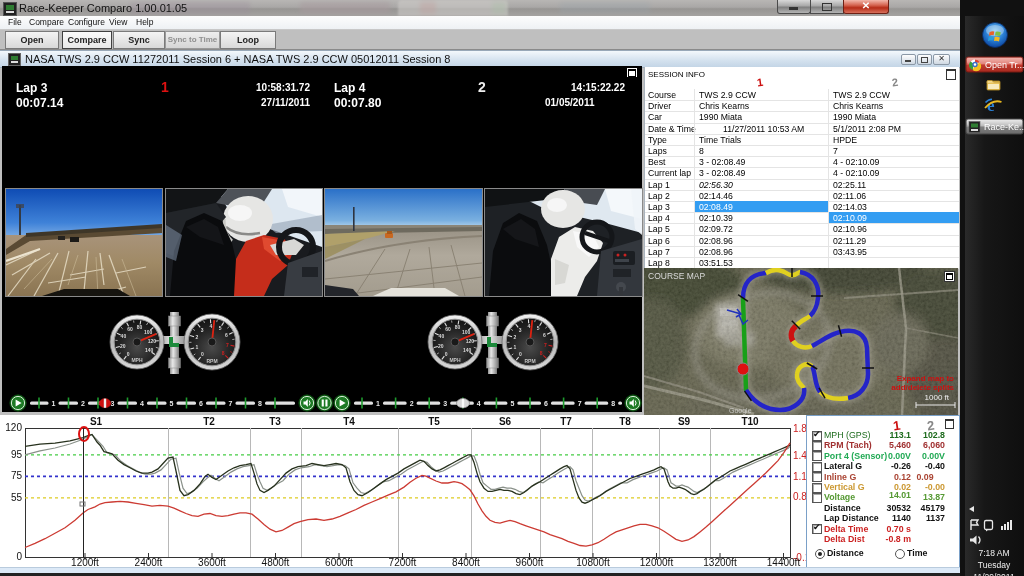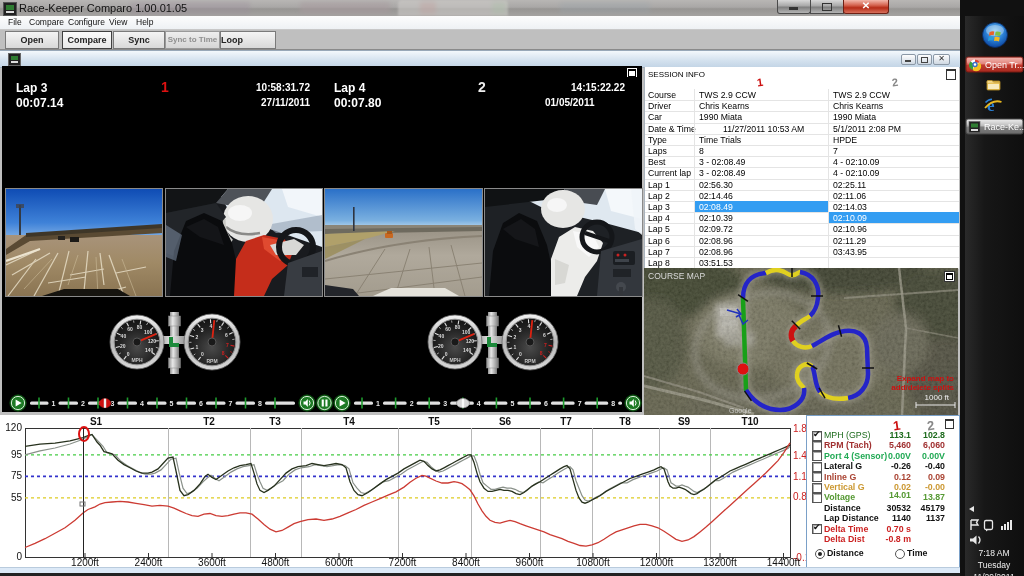--- a/index.html
+++ b/index.html
@@ -42,27 +42,28 @@
   <span class="abs" style="left:68px;top:1px;">Configure</span>
   <span class="abs" style="left:109px;top:1px;">View</span>
   <span class="abs" style="left:136px;top:1px;">Help</span>
 </div>
 
 <div class="abs" style="left:0;top:30px;width:960px;height:19px;background:#bfbfbf;border-bottom:1px solid #8a8a8a;"></div>
 <div class="abs tbbtn" style="left:5px;top:31px;width:52px;height:16px;background:linear-gradient(180deg,#f4f4f4,#d9d9d9);border:1px solid #7a7a7a;font-size:9px;font-weight:bold;color:#222;text-align:center;line-height:16px;">Open</div>
 <div class="abs tbbtn" style="left:62px;top:31px;width:48px;height:16px;background:linear-gradient(180deg,#fbfbfb,#e8e8e8);border:1px solid #404040;font-size:9px;font-weight:bold;color:#222;text-align:center;line-height:16px;">Compare</div>
 <div class="abs tbbtn" style="left:113px;top:31px;width:50px;height:16px;background:linear-gradient(180deg,#f4f4f4,#d9d9d9);border:1px solid #7a7a7a;font-size:9px;font-weight:bold;color:#222;text-align:center;line-height:16px;">Sync</div>
 <div class="abs tbbtn" style="left:165px;top:31px;width:53px;height:16px;background:linear-gradient(180deg,#eeeeee,#d5d5d5);border:1px solid #9a9a9a;font-size:9px;font-weight:bold;color:#8f8f8f;text-align:center;line-height:16px;white-space:nowrap;font-size:8px;">Sync to Time</div>
-<div class="abs tbbtn" style="left:220px;top:31px;width:54px;height:16px;background:linear-gradient(180deg,#f4f4f4,#d9d9d9);border:1px solid #7a7a7a;font-size:9px;font-weight:bold;color:#222;line-height:16px;">Loop</div>
+<div class="abs tbbtn" style="left:220px;top:31px;width:54px;height:16px;background:linear-gradient(180deg,#f4f4f4,#d9d9d9);border:1px solid #7a7a7a;font-size:9px;font-weight:bold;color:#222;text-align:center;line-height:16px;">Loop</div>
 
 <div class="abs" style="left:0;top:50px;width:960px;height:16px;background:linear-gradient(180deg,#f3f8fc,#d3e1ee 60%,#c3d5e6);border-top:1px solid #98a8b8;border-bottom:1px solid #9eaebc;">
   <div class="abs" style="left:8px;top:2px;width:11px;height:11px;background:#222;border:1px solid #666;">
     <div class="abs" style="left:2px;top:2px;width:7px;height:4px;background:#2f7d32;"></div>
     <div class="abs" style="left:2px;top:7px;width:7px;height:2px;background:#ddd;"></div>
   </div>
+  <span class="abs" style="left:25px;top:2px;font-size:11px;color:#111;">NASA TWS 2.9 CCW 11272011 Session 6 + NASA TWS 2.9 CCW 05012011 Session 8</span>
   <div class="abs" style="left:901px;top:3px;width:13px;height:9px;background:linear-gradient(180deg,#fefefe,#cfd8e2);border:1px solid #8b98a6;border-radius:2px;">
       <div class="abs" style="left:3px;top:5px;width:6px;height:2px;background:#444;"></div>
     </div>
   <div class="abs" style="left:917px;top:3px;width:13px;height:9px;background:linear-gradient(180deg,#fefefe,#cfd8e2);border:1px solid #8b98a6;border-radius:2px;">
       <div class="abs" style="left:3px;top:2px;width:5px;height:4px;border:1px solid #444;"></div>
     </div>
   <div class="abs" style="left:933px;top:3px;width:15px;height:9px;background:linear-gradient(180deg,#fefefe,#cfd8e2);border:1px solid #8b98a6;border-radius:2px;color:#333;font-size:8px;line-height:8px;text-align:center;">✕</div>
 </div>
 
 <div class="abs" id="videopanel" style="left:2px;top:66px;width:640px;height:346px;background:#000;color:#fff;">
@@ -540,21 +541,21 @@
   <div class="abs" style="left:3px;top:79.4px;">Current lap</div>
   <div class="abs" style="left:50px;top:78.4px;width:134px;height:11.2px;">
         <span style="position:absolute;left:4px;top:1px;">3 - 02:08.49</span>
       </div>
   <div class="abs" style="left:184px;top:78.4px;width:130px;height:11.2px;">
         <span style="position:absolute;left:4px;top:1px;">4 - 02:10.09</span>
       </div>
   <div class="abs" style="left:0;top:89.6px;width:314px;height:11.2px;border-bottom:1px solid #e4e4e4;"></div>
   <div class="abs" style="left:3px;top:90.6px;">Lap 1</div>
   <div class="abs" style="left:50px;top:89.6px;width:134px;height:11.2px;">
-        <span style="position:absolute;left:4px;top:1px;">02:56.30</span>
+        <span style="position:absolute;left:4px;top:1px;font-style:italic;">02:56.30</span>
       </div>
   <div class="abs" style="left:184px;top:89.6px;width:130px;height:11.2px;">
         <span style="position:absolute;left:4px;top:1px;">02:25.11</span>
       </div>
   <div class="abs" style="left:0;top:100.8px;width:314px;height:11.2px;border-bottom:1px solid #e4e4e4;"></div>
   <div class="abs" style="left:3px;top:101.8px;">Lap 2</div>
   <div class="abs" style="left:50px;top:100.8px;width:134px;height:11.2px;">
         <span style="position:absolute;left:4px;top:1px;">02:14.46</span>
       </div>
   <div class="abs" style="left:184px;top:100.8px;width:130px;height:11.2px;">
@@ -779,21 +780,21 @@
   <div class="abs" style="left:17px;top:34.8px;color:#22aa55;font-weight:bold;">Port 4 (Sensor)</div>
   <div class="abs" style="left:62px;top:34.8px;width:42px;text-align:right;color:#22aa55;font-weight:bold;">0.00V</div>
   <div class="abs" style="left:98px;top:34.8px;width:40px;text-align:right;color:#22aa55;font-weight:bold;">0.00V</div>
   <div class="abs" style="left:5px;top:45.7px;width:8px;height:8px;background:#fff;border:1px solid #555;box-shadow:inset 1px 1px 0 #aaa;"></div>
   <div class="abs" style="left:17px;top:45.2px;color:#111111;font-weight:bold;">Lateral G</div>
   <div class="abs" style="left:62px;top:45.2px;width:42px;text-align:right;color:#111111;font-weight:bold;">-0.26</div>
   <div class="abs" style="left:98px;top:45.2px;width:40px;text-align:right;color:#111111;font-weight:bold;">-0.40</div>
   <div class="abs" style="left:5px;top:56.1px;width:8px;height:8px;background:#fff;border:1px solid #555;box-shadow:inset 1px 1px 0 #aaa;"></div>
   <div class="abs" style="left:17px;top:55.6px;color:#aa4433;font-weight:bold;">Inline G</div>
   <div class="abs" style="left:62px;top:55.6px;width:42px;text-align:right;color:#aa4433;font-weight:bold;">0.12</div>
-  <div class="abs" style="left:98px;top:55.6px;width:40px;text-align:right;color:#aa4433;font-weight:bold;">0.09</div>
+  <div class="abs" style="left:98px;top:55.6px;width:40px;text-align:center;color:#aa4433;font-weight:bold;">0.09</div>
   <div class="abs" style="left:5px;top:66.5px;width:8px;height:8px;background:#fff;border:1px solid #555;box-shadow:inset 1px 1px 0 #aaa;"></div>
   <div class="abs" style="left:17px;top:66.0px;color:#cc9933;font-weight:bold;">Vertical G</div>
   <div class="abs" style="left:62px;top:66.0px;width:42px;text-align:right;color:#cc9933;font-weight:bold;">0.02</div>
   <div class="abs" style="left:98px;top:66.0px;width:40px;text-align:right;color:#cc9933;font-weight:bold;">-0.00</div>
   <div class="abs" style="left:5px;top:76.9px;width:8px;height:8px;background:#fff;border:1px solid #555;box-shadow:inset 1px 1px 0 #aaa;"></div>
   <div class="abs" style="left:17px;top:76.4px;color:#559933;font-weight:bold;">Voltage</div>
   <div class="abs" style="left:62px;top:74px;width:42px;text-align:right;color:#559933;font-weight:bold;">14.01</div>
   <div class="abs" style="left:98px;top:76.4px;width:40px;text-align:right;color:#559933;font-weight:bold;">13.87</div>
   <div class="abs" style="left:17px;top:86.8px;color:#111111;font-weight:bold;">Distance</div>
   <div class="abs" style="left:62px;top:86.8px;width:42px;text-align:right;color:#111111;font-weight:bold;">30532</div>

